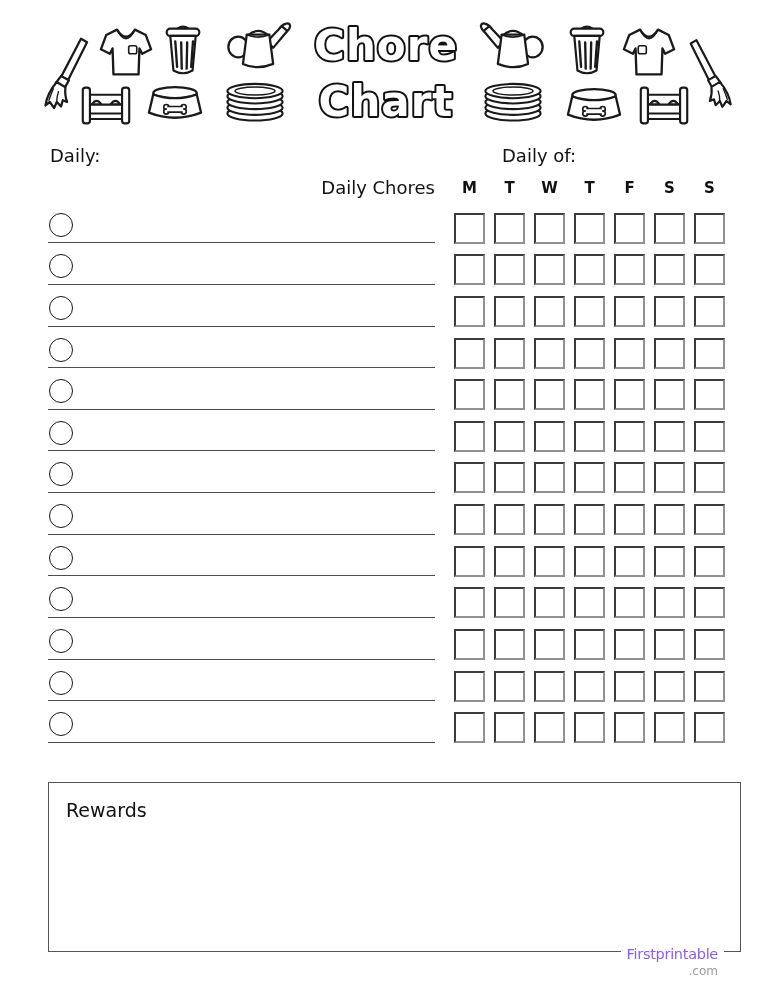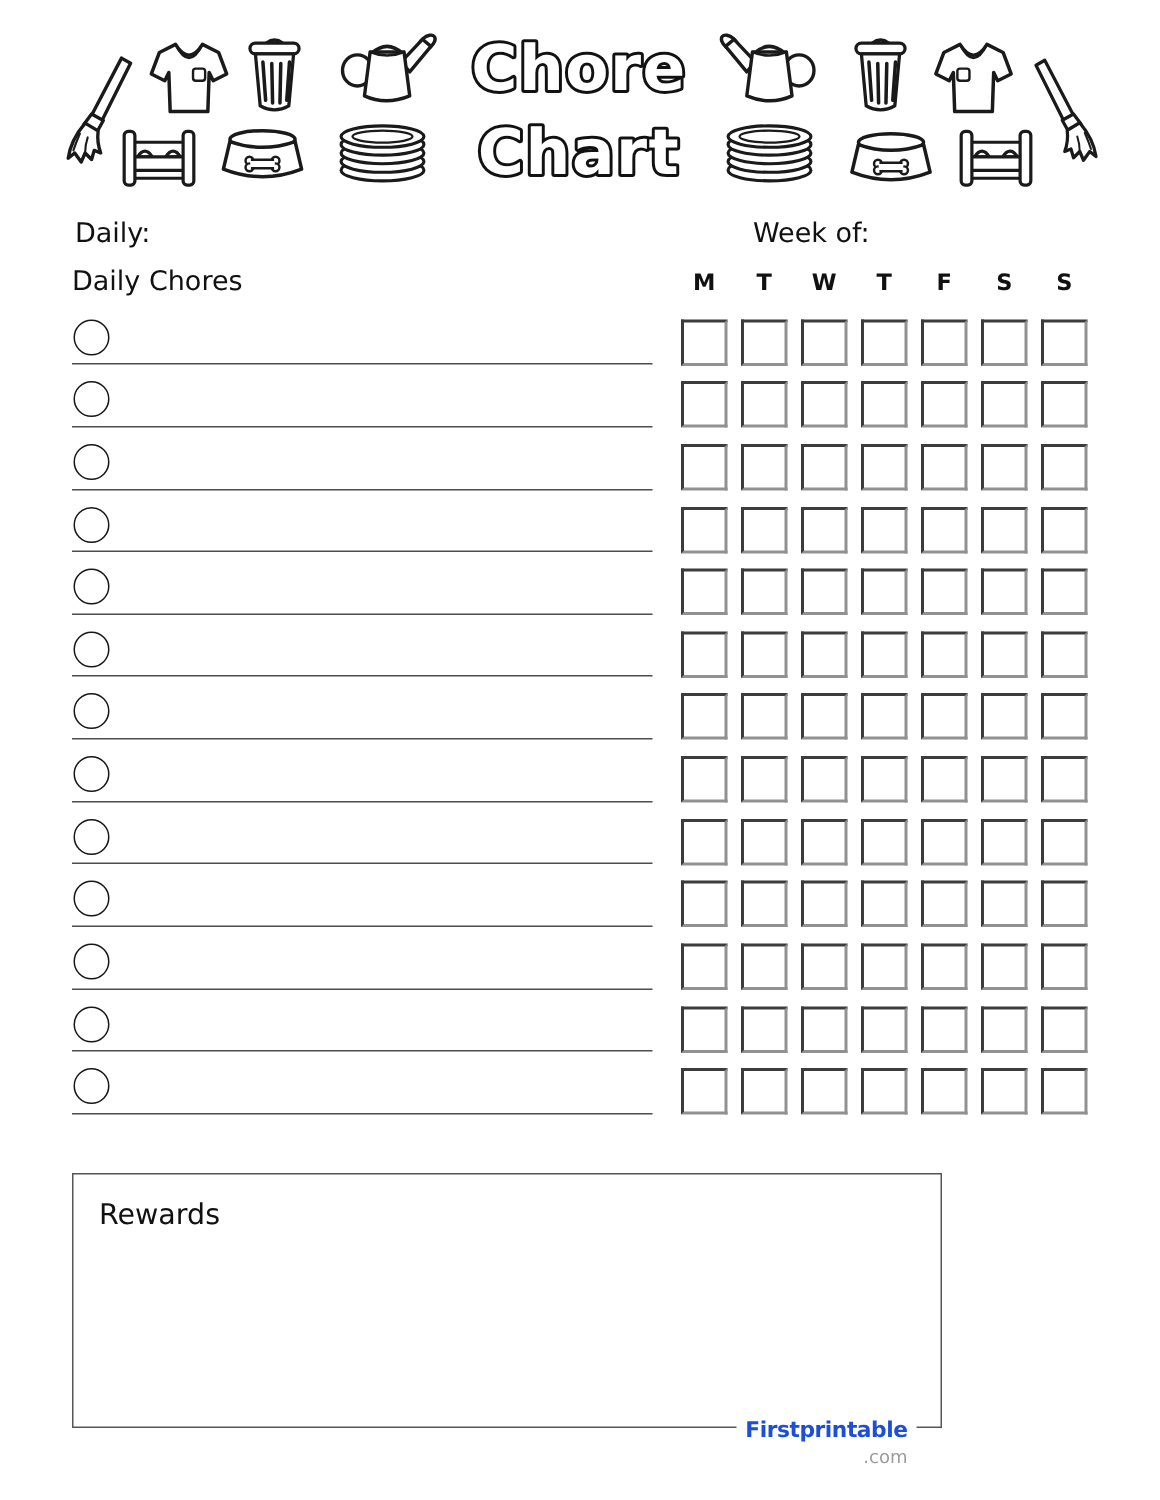--- a/index.html
+++ b/index.html
@@ -8,38 +8,38 @@
   .icon{position:absolute;}
   .mirror{transform:scaleX(-1);}
   .title{position:absolute;left:301px;top:14px;width:170px;height:112px;}
   .title text{font-family:"DejaVu Sans",sans-serif;font-weight:700;font-size:42px;
         fill:#fff;stroke:#111;stroke-width:4px;paint-order:stroke;
         stroke-linejoin:round;stroke-linecap:round;text-anchor:middle;letter-spacing:1px;}
   .name-label{position:absolute;left:50px;top:145px;font-size:18px;}
   .name-fill{position:absolute;left:110px;top:145px;width:180px;height:20px;}
   .week-label{position:absolute;left:502px;top:145px;font-size:18px;}
   .week-fill{position:absolute;left:580px;top:145px;width:140px;height:20px;}
-  .chores-header{position:absolute;left:48px;top:177px;width:387px;text-align:left;font-size:18px;}
+  .chores-header{position:absolute;left:48px;top:177px;width:387px;text-align:right;font-size:18px;}
   .day-headers{position:absolute;left:454px;top:179px;display:flex;column-gap:9px;}
   .day-cell{width:31px;text-align:center;font-weight:700;font-size:15px;}
   .rows{position:absolute;left:0;top:201.6px;width:773px;}
   .chore-row{position:relative;height:41.65px;}
   .bullet{position:absolute;left:49px;top:11px;width:24px;height:24px;box-sizing:border-box;
         border:1.7px solid #161616;border-radius:50%;background:#fff;}
   .write-line{position:absolute;left:48px;bottom:0;width:387px;height:26px;
         border-bottom:1.7px solid #4d4d4d;font-size:15px;}
   .boxes{position:absolute;left:454px;top:11px;display:flex;column-gap:9px;}
   .cbx{width:31px;height:31px;box-sizing:border-box;background:#fff;
         border:2px solid;border-color:#3c3c3c #919191 #919191 #3c3c3c;}
-  .rewards-box{position:absolute;left:48px;top:782px;width:580px;height:170px;
+  .rewards-box{position:absolute;left:48px;top:782px;width:693px;height:170px;
         box-sizing:border-box;border:1.7px solid #555;}
   .rewards-label{position:absolute;left:17px;top:16px;font-size:19px;}
   .rewards-fill{position:absolute;left:17px;top:46px;right:17px;bottom:20px;}
   .brand-name{position:absolute;right:16px;bottom:-11px;background:#fff;padding:0 6px;
-        font-weight:700;font-size:14.5px;letter-spacing:-0.3px;color:#1d4ed8;}
+        font-weight:400;font-size:14.5px;letter-spacing:-0.3px;color:#8b5cf6;}
   .brand-tld{position:absolute;right:22px;bottom:-27px;font-size:12px;color:#9b9b9b;text-align:center;}
 </style>
 </head>
 <body>
 
 <svg width="0" height="0" style="position:absolute">
 <defs>
   <symbol id="i-broom" viewBox="0 0 60 92">
     <g fill="#fff" stroke="#1a1a1a" stroke-width="2.6" stroke-linejoin="round" stroke-linecap="round">
       <path d="M45 3 L52 7 L30 51 L22 47 Z"></path>
@@ -161,21 +161,21 @@
     <svg class="icon" style="left:566px;top:86px;width:56px;height:40px">
         <use href="#i-bowl"></use>
       </svg>
     <svg class="icon" style="left:639px;top:84px;width:50px;height:43px">
         <use href="#i-bed"></use>
       </svg>
   </div>
 
   <span class="name-label">Daily:</span>
   <span class="name-fill"></span>
-  <span class="week-label">Week of:</span>
+  <span class="week-label">Daily of:</span>
   <span class="week-fill"></span>
 
   <div class="chores-header">Daily Chores</div>
   <div class="day-headers">
       <span class="day-cell">M</span>
       <span class="day-cell">T</span>
       <span class="day-cell">W</span>
       <span class="day-cell">T</span>
       <span class="day-cell">F</span>
       <span class="day-cell">S</span>

